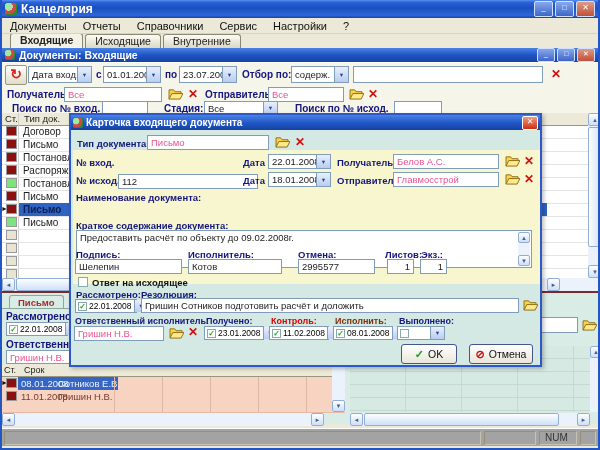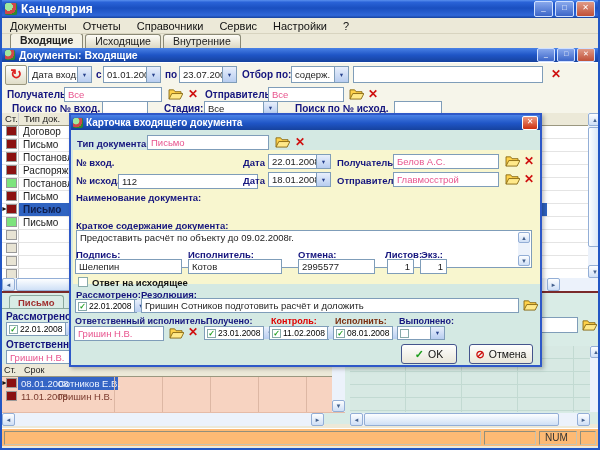--- a/index.html
+++ b/index.html
@@ -83,21 +83,21 @@
   .srow .n{position:absolute;left:56px;line-height:13px;color:#7a3b2e;white-space:nowrap;}
   .srow.sel .hl{position:absolute;left:16px;top:0;width:100px;height:13px;background:#3565c5;}
   .srow.sel .d,.srow.sel .n{color:#eef4ff;}
   .scols{position:absolute;left:112px;top:0;right:14px;height:100%;
      background-image:repeating-linear-gradient(90deg,#ddb7a4 0 1px,transparent 1px 48px);}
   .rgrid{background-color:#d7e9e3;
      background-image:repeating-linear-gradient(180deg,transparent 0 12px,#c2dad2 12px 13px),
                       repeating-linear-gradient(90deg,transparent 0 55px,#c2dad2 55px 56px);}
 
   
-  .statusbar{left:0;top:428px;width:100%;height:18px;background:#fdba74;border-top:1px solid #fff;display:flex;align-items:center;gap:3px;padding:1px 2px;box-sizing:border-box;font-size:10px;color:#333;}
+  .statusbar{left:0;top:428px;width:100%;height:18px;background:#a3a3a3;border-top:1px solid #fff;display:flex;align-items:center;gap:3px;padding:1px 2px;box-sizing:border-box;font-size:10px;color:#333;}
   .pane{height:14px;border:1px solid #c6c3b2;border-top-color:#928f7c;border-left-color:#928f7c;box-sizing:border-box;display:flex;align-items:center;padding:0 5px;}
 
   
   .dialog{left:67px;top:113px;width:473px;height:254px;background:#d4e9e3;border:2px solid #2e58c8;box-sizing:border-box;z-index:50;box-shadow:2px 2px 4px rgba(0,0,0,.25);}
   .dtitle{position:absolute;left:0;top:0;width:100%;height:15px;display:flex;align-items:center;padding:0 2px;box-sizing:border-box;
     background:linear-gradient(180deg,#4a82e6 0%,#1f55c6 55%,#16429e 100%);}
   .dtitle .t{color:#fff;font-weight:bold;font-size:10px;margin-left:3px;flex:1;white-space:nowrap;}
   .dclose{width:14px;height:12px;border:1px solid #fff;border-radius:2px;color:#fff;font-size:8px;line-height:10px;text-align:center;
     background:linear-gradient(180deg,#ef9a80,#cc3010);}
   .ysec{position:absolute;left:2px;top:35px;width:467px;height:134px;background:#f8f6cf;}

